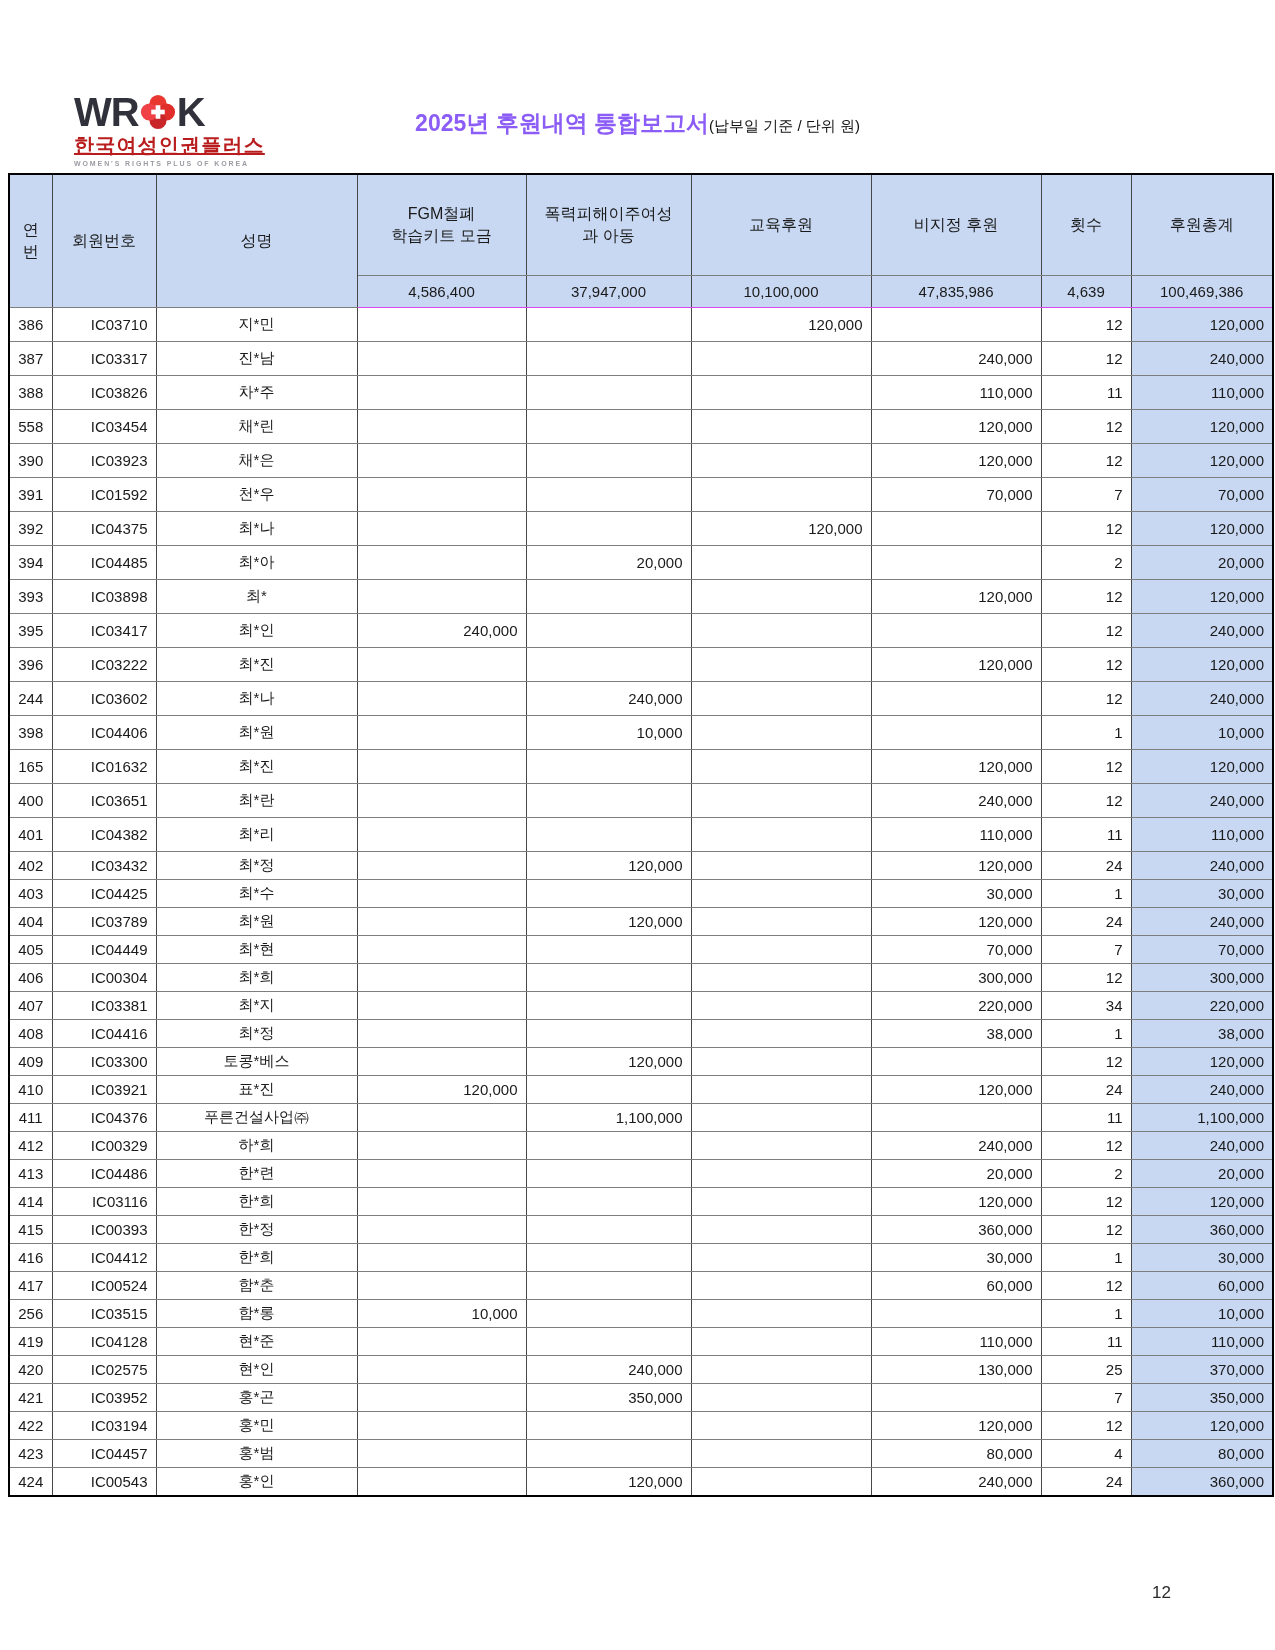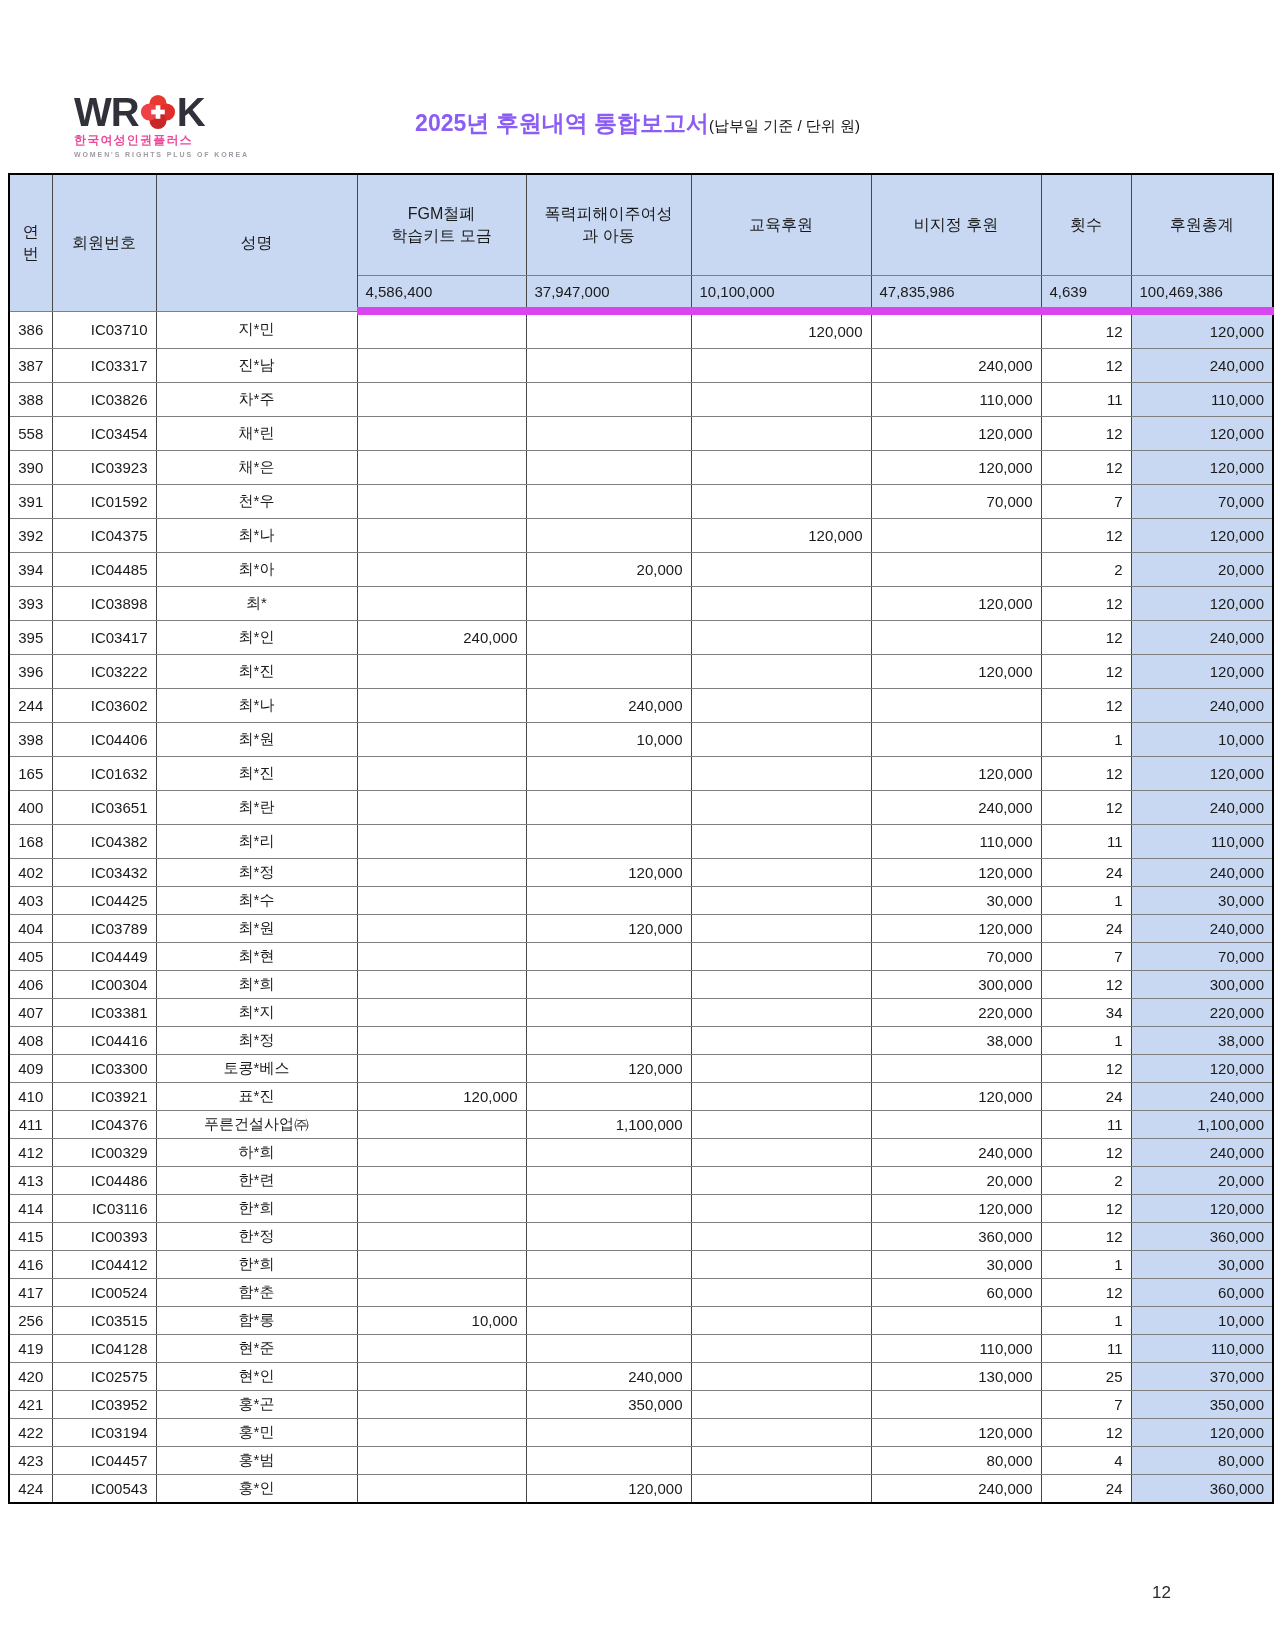--- a/index.html
+++ b/index.html
@@ -26,25 +26,26 @@
     align-items: center;
     font-weight: bold;
     font-size: 40px;
     letter-spacing: -1px;
     color: #30313a;
     line-height: 1;
   }
   .logo-flower { width: 36px; height: 36px; margin: 0 1px; }
   .logo-korean {
     margin-top: 2px;
-    font-size: 12px;
+    font-size: 20px;
     font-weight: bold;
     letter-spacing: 1.2px;
-    color: #ec4899;
+    color: #b91c1c;
     line-height: 1.15;
+    text-decoration: underline;
   }
   .logo-english {
     margin-top: 3px;
     font-size: 7px;
     font-weight: bold;
     letter-spacing: 1.9px;
     color: #9b9ba3;
     white-space: nowrap;
   }
 
@@ -85,22 +86,22 @@
     font-weight: normal;
     font-size: 16px;
     text-align: center;
     white-space: pre-line;
     line-height: 1.35;
   }
   tr.head-labels th { height: 100px; }
   tr.subtotal td {
     background: #c8d8f2;
     height: 31px;
-    text-align: left;
-    border-bottom: 8px solid #d946ef;
+    text-align: center;
+    border-bottom: 1px solid #d946ef;
   }
   tr.row-tall td { height: 33px; }
   tr.row-short td { height: 27px; }
 
   td.c-center { text-align: center; }
   td.c-left { text-align: right; padding-left: 6px; }
   td.c-num { text-align: right; }
   td.total-cell { background: #c8d8f2; }
 
   
@@ -333,21 +334,21 @@
           <td class="c-left">IC03651</td>
           <td class="c-center">최*란</td>
           <td class="c-num"></td>
           <td class="c-num"></td>
           <td class="c-num"></td>
           <td class="c-num">240,000</td>
           <td class="c-num">12</td>
           <td class="c-num total-cell">240,000</td>
         </tr>
         <tr class="row-tall">
-          <td class="c-center">168</td>
+          <td class="c-center">401</td>
           <td class="c-left">IC04382</td>
           <td class="c-center">최*리</td>
           <td class="c-num"></td>
           <td class="c-num"></td>
           <td class="c-num"></td>
           <td class="c-num">110,000</td>
           <td class="c-num">11</td>
           <td class="c-num total-cell">110,000</td>
         </tr>
         <tr class="row-short">

